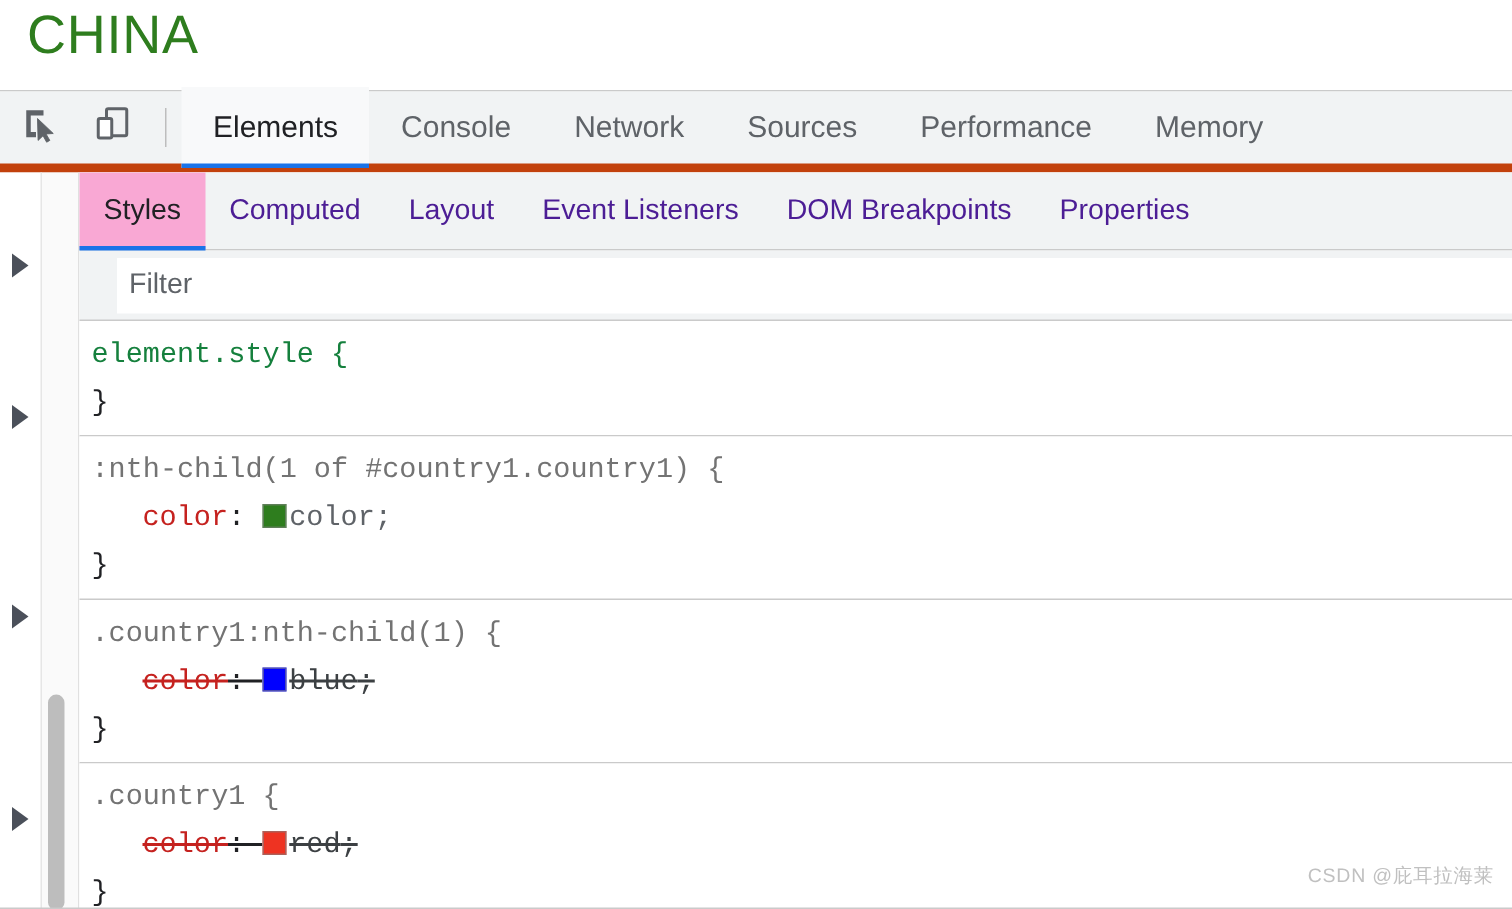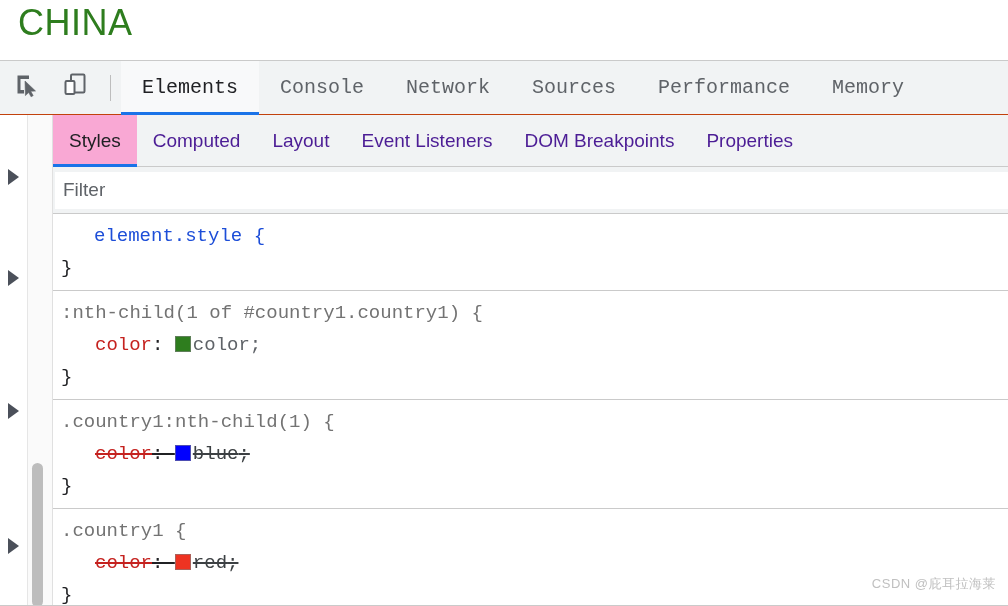--- a/index.html
+++ b/index.html
@@ -42,25 +42,24 @@
     height: 546px;
     background: #ffffff;
     border-top: 1px solid #cacaca;
   }
 
   
   .main-tabbar {
     position: relative;
     height: 54px;
     background: #f1f3f4;
-    border-bottom: 1px solid #c2410c;
-    display: flex;
-    align-items: center;
-    box-sizing: border-box;
-    font-family: Liberation Mono, monospace;
+    border-bottom: 6px solid #c2410c;
+    display: flex;
+    align-items: center;
+    box-sizing: border-box;
   }
   .tool-btn {
     width: 42px;
     height: 40px;
     display: flex;
     align-items: center;
     justify-content: center;
     margin-left: 6px;
   }
   .tool-sep {
@@ -185,21 +184,21 @@
     background: #f1f3f4;
     border-bottom: 1px solid #cacaca;
     display: flex;
     align-items: center;
     box-sizing: border-box;
     padding: 5px 0 5px 0;
   }
   .filter-input {
     flex: 1;
     height: 37px;
-    margin: 0 0 0 2px;
+    margin: 0 0 0 25px;
     border: none;
     outline: none;
     background: #ffffff;
     font-size: 19px;
     font-family: "Liberation Sans", sans-serif;
     color: #202124;
     padding: 0 8px;
     box-sizing: border-box;
   }
   .filter-input::placeholder { color: #5f6368; }
@@ -210,21 +209,21 @@
   }
   .rule-block {
     border-bottom: 1px solid #cacaca;
     padding: 6px 0 6px 8px;
     font-family: "Liberation Mono", monospace;
     font-size: 19px;
     line-height: 32px;
     color: #202124;
     background: #ffffff;
   }
-  .rule-block.inline-style .selector { color: #1d4ed8; margin-left: 33px; }
+  .rule-block.inline-style .selector { color: #15803d; }
   .selector { color: #737373; white-space: nowrap; }
   .decl {
     padding-left: 34px;
     white-space: nowrap;
   }
   .prop { color: #c5221f; margin-top: 44px; }
   .val  { color: #5f6368; }
   .decl.overridden .prop,
   .decl.overridden .val,
   .decl.overridden .punct {

